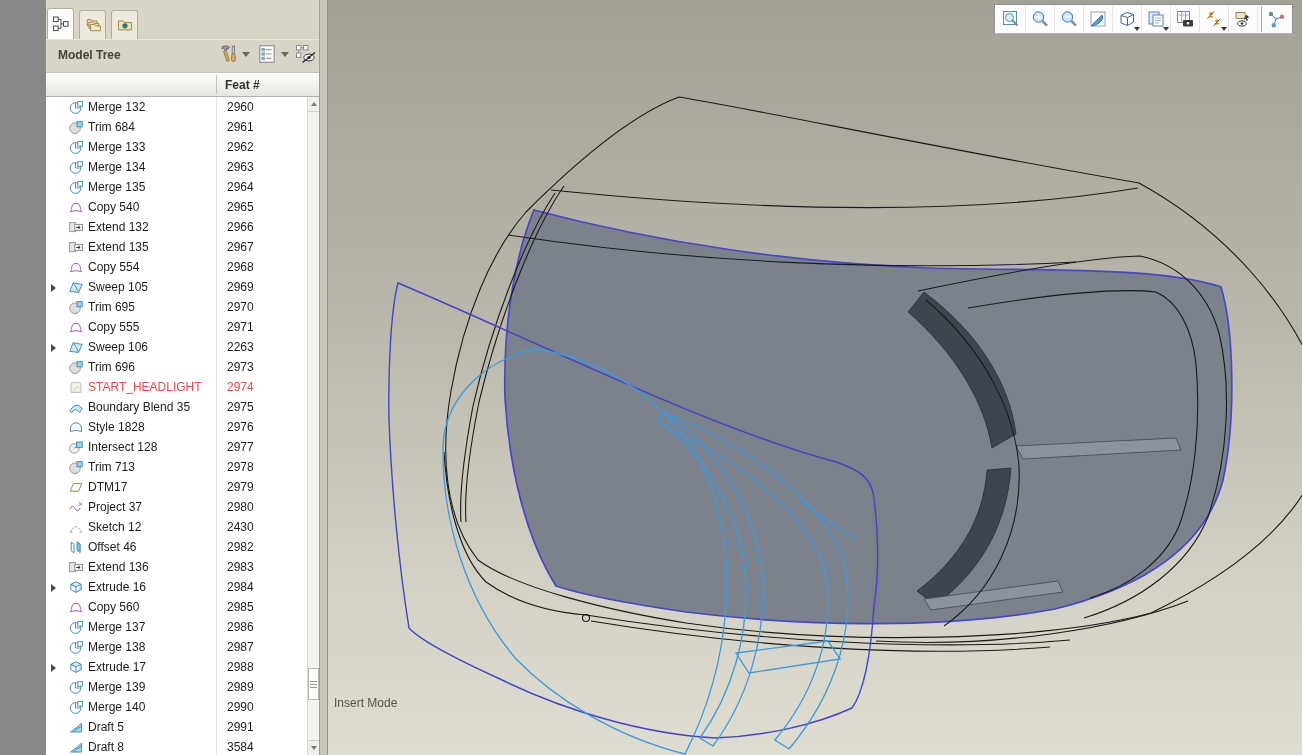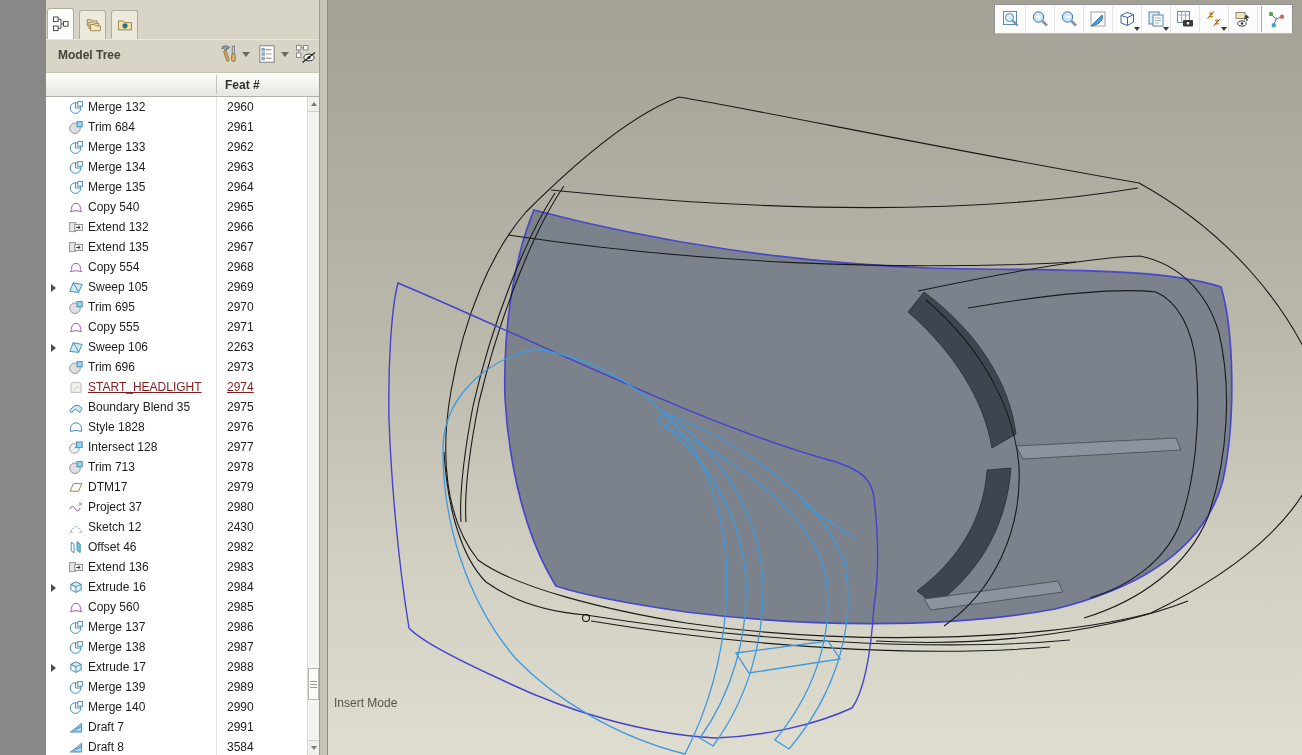--- a/index.html
+++ b/index.html
@@ -22,21 +22,21 @@
   .feat-h{position:absolute;left:179px;top:5px;font-size:12px;font-weight:bold;color:#33332d;}
   .tree{position:absolute;left:0;top:97px;width:261px;height:658px;background:#fff;overflow:hidden;}
   .tree:before{content:"";position:absolute;left:170px;top:0;bottom:0;width:1px;background:#e4e4de;}
   .trow{position:relative;height:20px;padding-left:36px;}
   .exp{position:absolute;left:5px;top:7px;}
   .tri{display:block;width:0;height:0;border-left:5px solid #4c4c48;border-top:4px solid transparent;border-bottom:4px solid transparent;}
   .ficon{position:absolute;left:22px;top:2px;width:16px;height:16px;}
   .ficon svg{width:16px;height:16px;display:block;}
   .lbl{position:absolute;left:42px;top:3px;font-size:12px;color:#1c1c1a;white-space:nowrap;}
   .feat{position:absolute;left:181px;top:3px;font-size:12px;color:#1c1c1a;}
-  .trow.dim .lbl,.trow.dim .feat{color:#7f1d1d;text-decoration:underline;}
+  .trow.dim .lbl,.trow.dim .feat{color:#ef4444;}
 
   
   .vscroll{position:absolute;left:261px;top:97px;width:12px;height:658px;background:#f3f3ef;border-left:1px solid #d8d8d0;box-sizing:border-box;}
   .sb-up,.sb-down{position:absolute;left:0;width:11px;height:14px;background:#f0f0ea;border-bottom:1px solid #d0d0c8;display:flex;align-items:center;justify-content:center;}
   .sb-up{top:0;}
   .sb-down{bottom:0;border-top:1px solid #d0d0c8;border-bottom:none;}
   .tri-up{width:0;height:0;border-left:3px solid transparent;border-right:3px solid transparent;border-bottom:4px solid #7a7a74;}
   .tri-down{width:0;height:0;border-left:3px solid transparent;border-right:3px solid transparent;border-top:4px solid #7a7a74;}
   .sb-thumb{position:absolute;left:0;top:571px;width:11px;height:32px;background:#fbfbf8;border:1px solid #b8b8b0;box-sizing:border-box;display:flex;flex-direction:column;align-items:center;justify-content:center;gap:2px;}
   .sb-thumb i{display:block;width:7px;height:1px;background:#9a9a92;}
@@ -512,21 +512,21 @@
           <span class="feat">2990</span>
         </div>
         <div class="trow">
           <span class="exp"></span>
           <span class="ficon">
             <svg viewBox="0 0 16 16">
               <path d="M2.4 13 H13.6 V4.2 Q8 9.4 2.4 13 Z" fill="#9fd8f0" stroke="#4e8fb4"></path>
               <path d="M5.4 13 Q7.4 9.8 13.6 7.4" fill="none" stroke="#4e8fb4"></path>
             </svg>
           </span>
-          <span class="lbl">Draft 7</span>
+          <span class="lbl">Draft 5</span>
           <span class="feat">2991</span>
         </div>
         <div class="trow">
           <span class="exp"></span>
           <span class="ficon">
             <svg viewBox="0 0 16 16">
               <path d="M2.4 13 H13.6 V4.2 Q8 9.4 2.4 13 Z" fill="#9fd8f0" stroke="#4e8fb4"></path>
               <path d="M5.4 13 Q7.4 9.8 13.6 7.4" fill="none" stroke="#4e8fb4"></path>
             </svg>
           </span>

